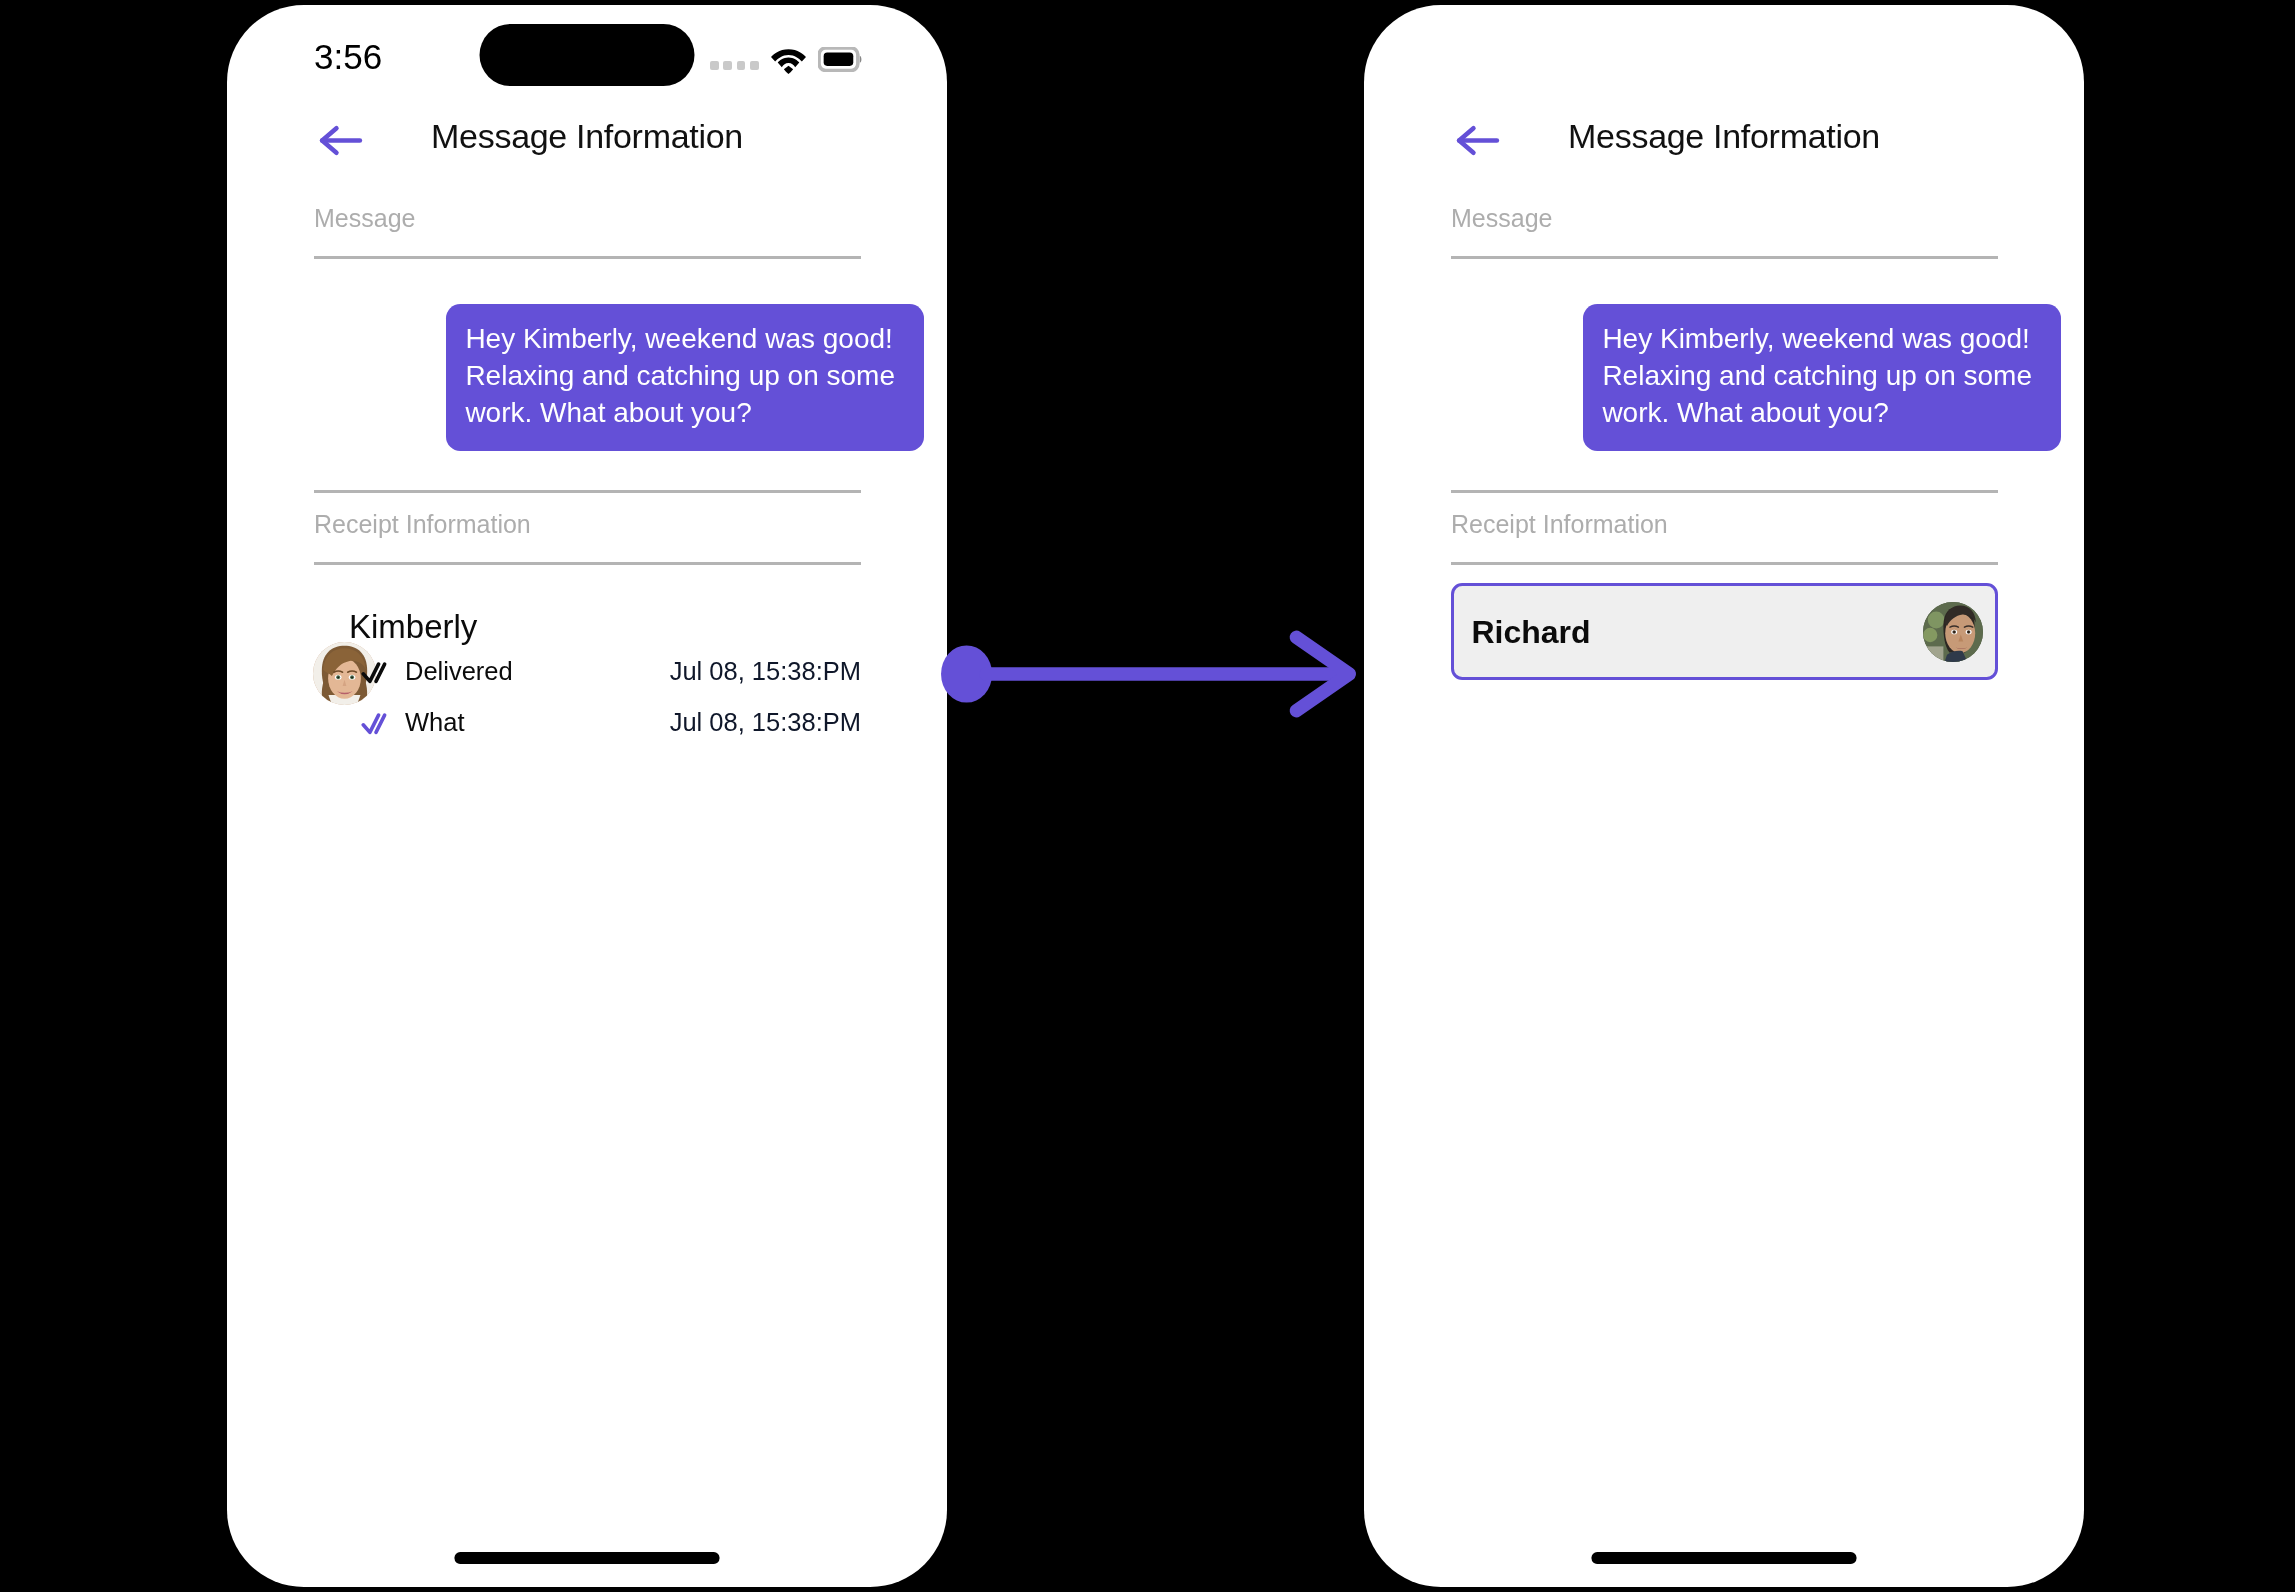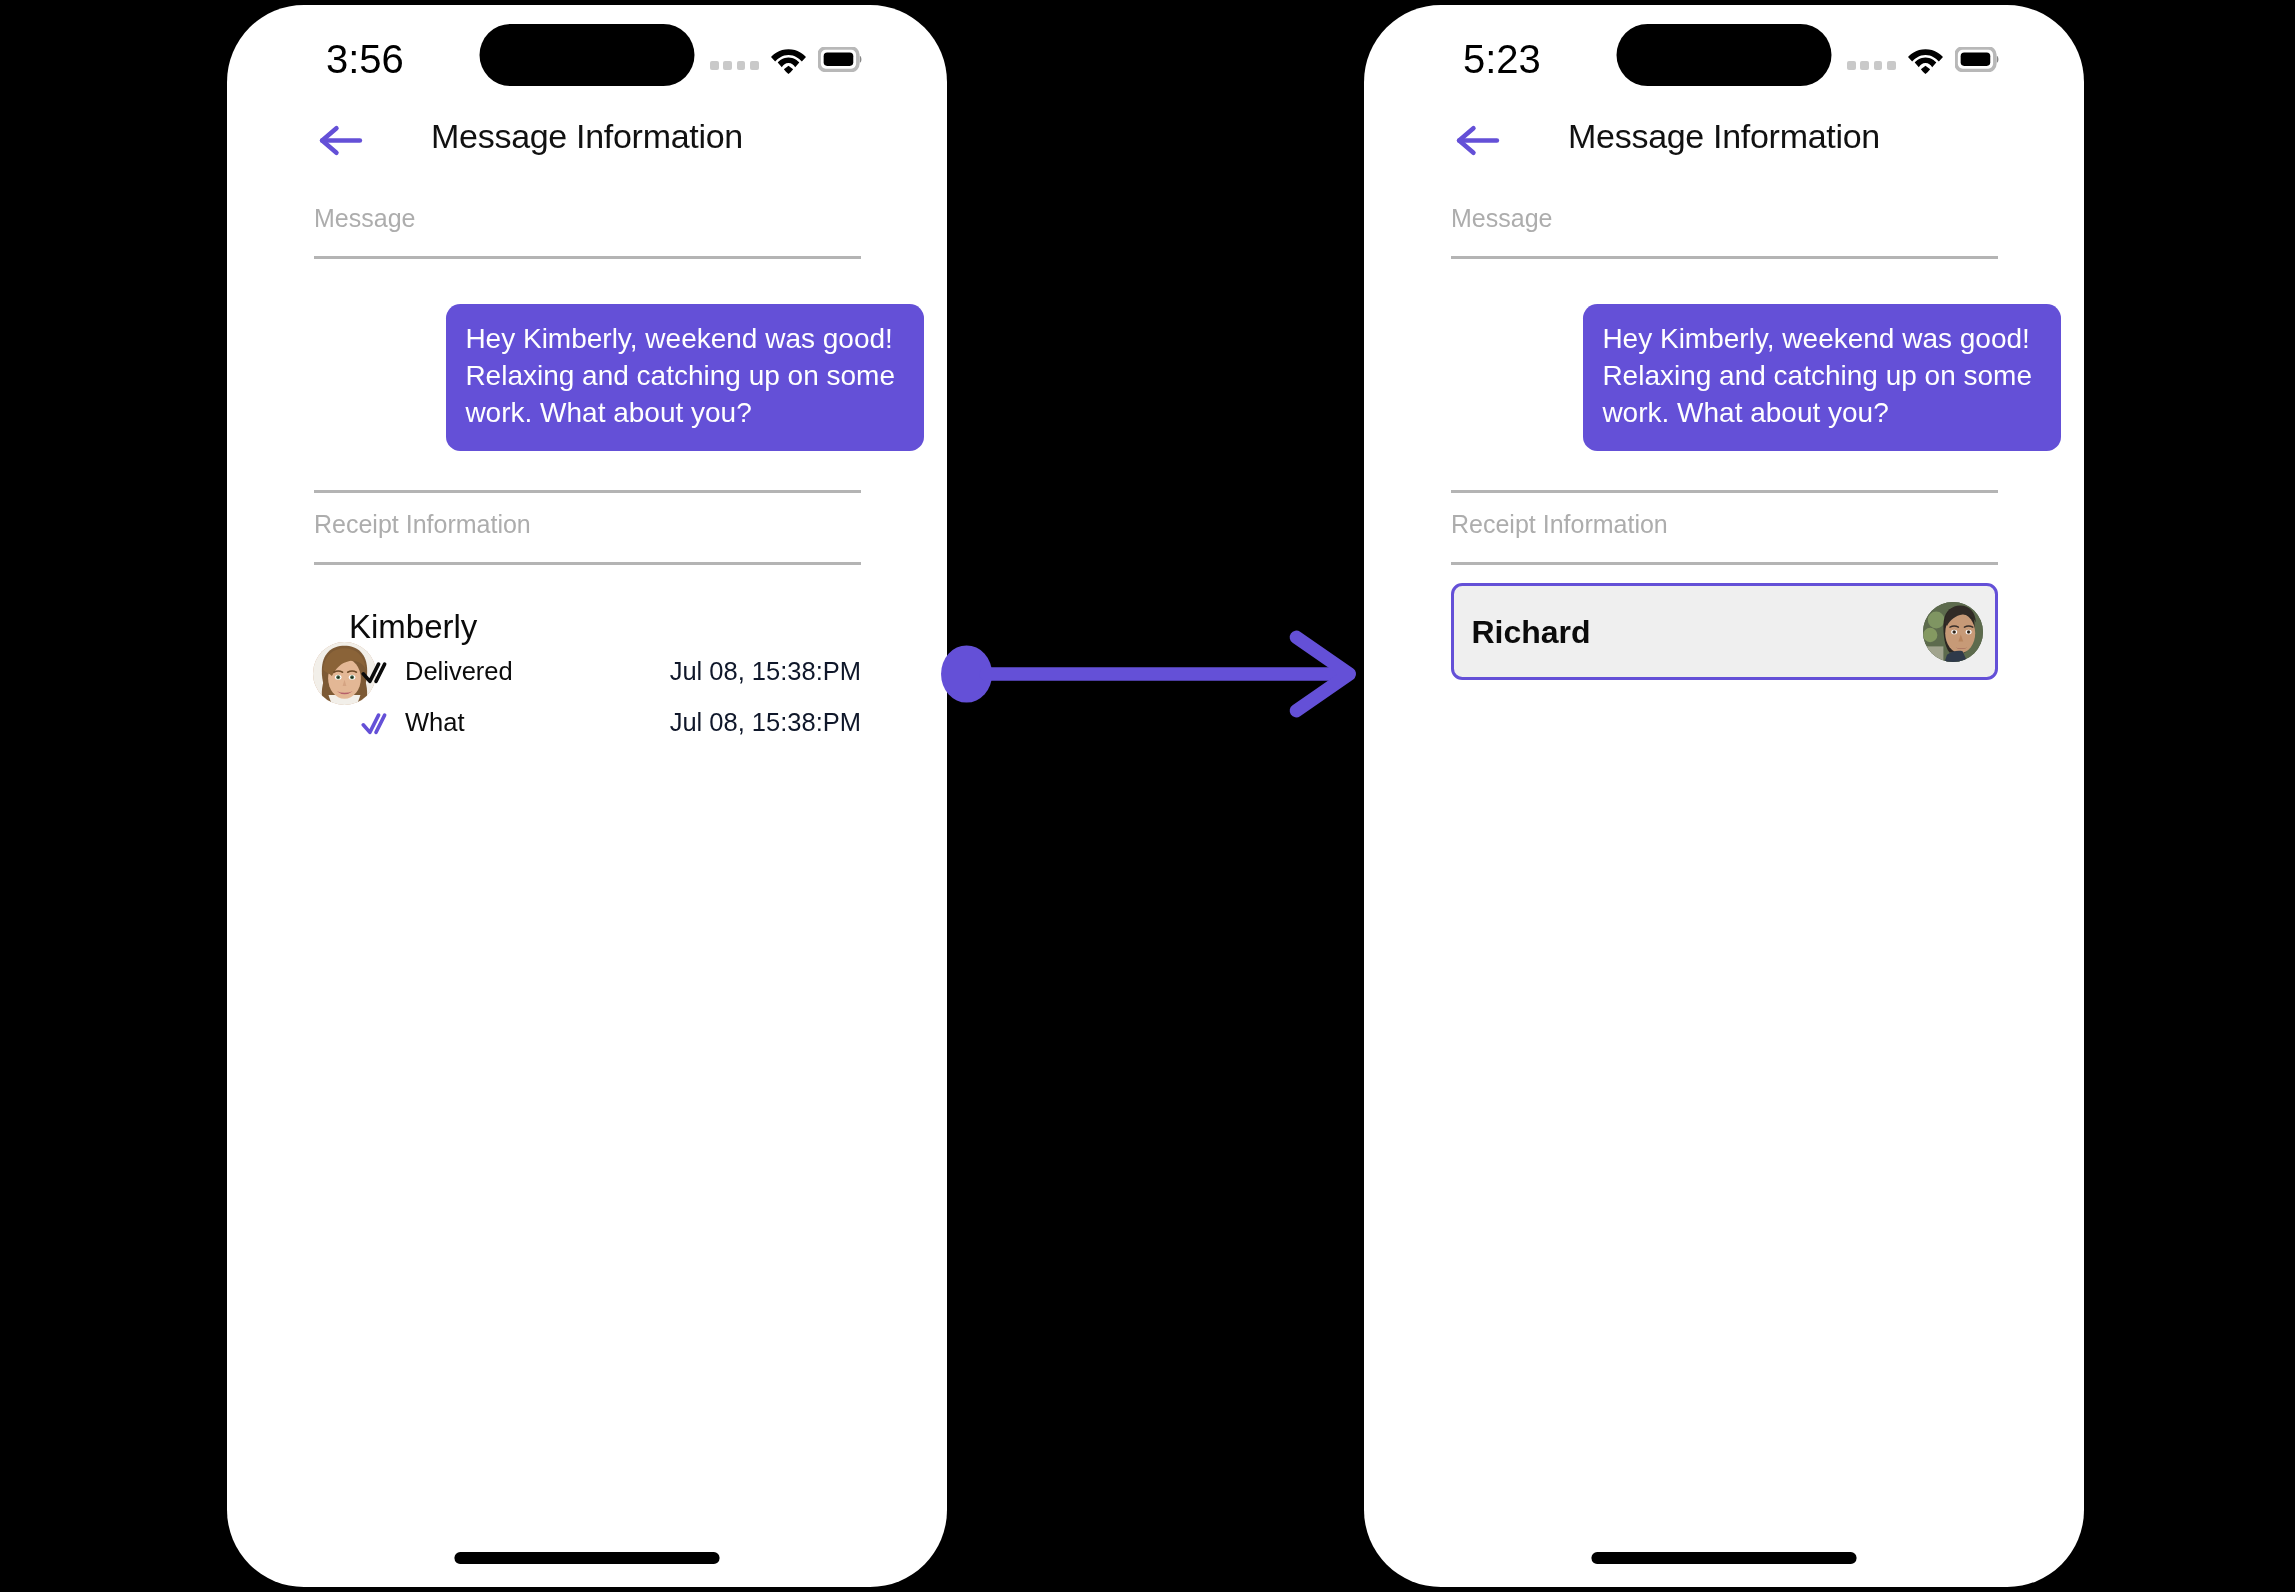--- a/index.html
+++ b/index.html
@@ -46,25 +46,24 @@
     top: 19.4px;
     width: 215px;
     height: 62px;
     background: #000000;
     border-radius: 33px;
   }
   .status-time {
     position: absolute;
     left: 87px;
     top: 32px;
-    font-size: 40px;
+    font-size: 35px;
     font-weight: 500;
     color: #000000;
     letter-spacing: 0px;
-    margin-left: 12px;
   }
   .status-icons {
     position: absolute;
     right: 84px;
     top: 36px;
     display: flex;
     align-items: center;
     gap: 11.2px;
     height: 37px;
   }
@@ -339,42 +338,20 @@
         <div class="rl-time">Jul 08, 15:38:PM</div>
       </div>
 
     </div>
 
     <div class="home-indicator"></div>
   </div>
 
   <div class="phone right">
 
-    <div class="status-bar">
-      <div class="status-time">5:23</div>
-      <div class="dynamic-island"></div>
-      <div class="status-icons">
-        <span class="cell-dots">
-          <i></i>
-            <i></i>
-            <i></i>
-            <i></i>
-        </span>
-        <svg class="wifi-icon" viewBox="0 0 72 56">
-          <path d="M36 8 C18 8 6 18 2 23 l8 9 C15 26 24 19 36 19 C48 19 57 26 62 32 l8 -9 C66 18 54 8 36 8 Z" fill="#000"></path>
-          <path d="M36 24 C26 24 18 30 15 34 l8 9 C26 39 30 35 36 35 C42 35 46 39 49 43 l8 -9 C54 30 46 24 36 24 Z" fill="#000"></path>
-          <path d="M36 40 L27 47 C30 51 33 54 36 56 C39 54 42 51 45 47 Z" fill="#000"></path>
-        </svg>
-        <svg class="battery-icon" viewBox="0 0 88 48">
-          <rect x="2" y="2" width="76" height="44" rx="13" fill="none" stroke="#b8b8b8" stroke-width="7"></rect>
-          <rect x="11" y="11" width="58" height="26" rx="7" fill="#000"></rect>
-          <path d="M82 17 C86 19 86 29 82 31 Z" fill="#888"></path>
-        </svg>
-      </div>
-    </div>
 
     <div class="nav-bar">
       <div class="back-btn">
         <svg viewBox="0 0 100 80" width="51" height="41">
           <path d="M44 16 L16 40 L44 64" fill="none" stroke="#6450D7" stroke-width="9" stroke-linecap="round" stroke-linejoin="round"></path>
           <path d="M16 40 L90 40" fill="none" stroke="#6450D7" stroke-width="9" stroke-linecap="round"></path>
         </svg>
       </div>
       <div class="nav-title">Message Information</div>
     </div>

